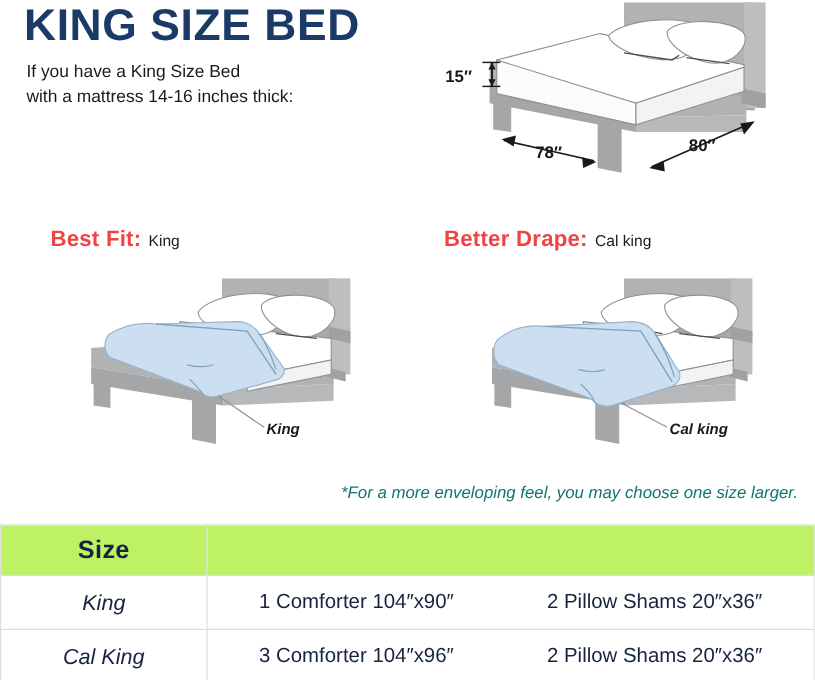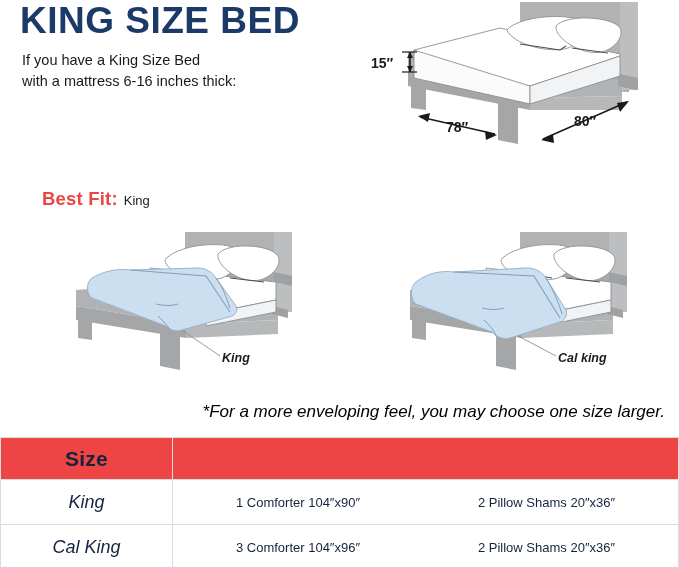--- a/index.html
+++ b/index.html
@@ -62,23 +62,23 @@
     margin-left: 6px;
   }
   #bestfit-head { left: 42px; top: 188px; }
   #drape-head  { left: 370px; top: 188px; }
 
   
   .footnote {
     position: absolute;
     right: 14px;
     top: 402px;
-    font-size: 17px;
+    font-size: 14px;
     font-style: italic;
-    color: #000000;
+    color: #0f766e;
     white-space: nowrap;
   }
 
   
   .bed-label {
     font-family: "Liberation Sans", sans-serif;
     font-size: 12.5px;
     font-style: italic;
     font-weight: bold;
     fill: #1a1a1a;
@@ -99,21 +99,21 @@
     border-collapse: collapse;
     table-layout: fixed;
   }
   .size-table td, .size-table th {
     border: 1px solid #dadee2;
     padding: 0;
     vertical-align: middle;
   }
   .size-table .col-size { width: 172px; }
   .size-table thead th {
-    background: #ef4444;
+    background: #bef264;
     height: 41px;
   }
   .size-table thead th.head-size {
     text-align: center;
     font-size: 21px;
     font-weight: bold;
     color: #16233f;
     letter-spacing: 0.3px;
   }
   .size-table tbody tr { height: 45px; }
@@ -123,36 +123,36 @@
     font-style: italic;
     color: #16233f;
   }
   .size-table td.cell-items {
     padding: 0 4px;
   }
   .items-wrap {
     display: flex;
     align-items: center;
     justify-content: space-around;
-    font-size: 13px;
+    font-size: 17px;
     color: #16233f;
     white-space: nowrap;
   }
   .items-wrap span { display: inline-block; }
 </style>
 </head>
 <body>
 
 <div class="page">
 
   <div class="title">KING SIZE BED</div>
 
   <div class="subtitle">
     <div>If you have a King Size Bed</div>
-    <div>with a mattress 6-16 inches thick:</div>
+    <div>with a mattress 14-16 inches thick:</div>
   </div>
 
   <svg width="309" height="160" viewBox="0 0 309 160" style="position:absolute; left:370px; top:0px;">
 
     <polygon points="150,2 259,2 259,60 150,52" fill="#b0b2b3"></polygon>
     <polygon points="150,52 259,60 259,92 150,86" fill="#a8aaab"></polygon>
     <rect x="250" y="2" width="18" height="88" fill="#bcbebf"></rect>
     <polygon points="250,86 268,90 268,78 250,74" fill="#9fa1a2"></polygon>
 
     <polygon points="38,52 152,48 252,82 252,96 160,98 38,72" fill="#b0b2b3"></polygon>
@@ -188,20 +188,24 @@
     <polygon points="171,140 183,134 184,143" fill="#1a1a1a"></polygon>
     <polygon points="259,101 247,103 250,112" fill="#1a1a1a"></polygon>
     <text class="dim-label" x="204" y="126">80″</text>
   </svg>
 
   <div class="fit-head" id="bestfit-head">
     <span class="strong">Best Fit:</span>
     <span class="light">King</span>
   </div>
 
+  <div class="fit-head" id="drape-head">
+    <span class="strong">Better Drape:</span>
+    <span class="light">Cal king</span>
+  </div>
 
   <svg width="300" height="175" viewBox="0 0 300 175" style="position:absolute; left:30px; top:220px;">
 
     <polygon points="155,12 249,12 249,36 155,30" fill="#b0b2b3"></polygon>
     <polygon points="155,30 249,36 249,68 155,62" fill="#a8aaab"></polygon>
     <rect x="244" y="12" width="18" height="80" fill="#bcbebf"></rect>
     <polygon points="244,62 262,66 262,56 244,52" fill="#9fa1a2"></polygon>
 
     <polygon points="46,70 150,62 248,88 248,100 156,104 46,86" fill="#b0b2b3"></polygon>
     <polygon points="46,86 156,104 156,118 46,100" fill="#a4a6a7"></polygon>

